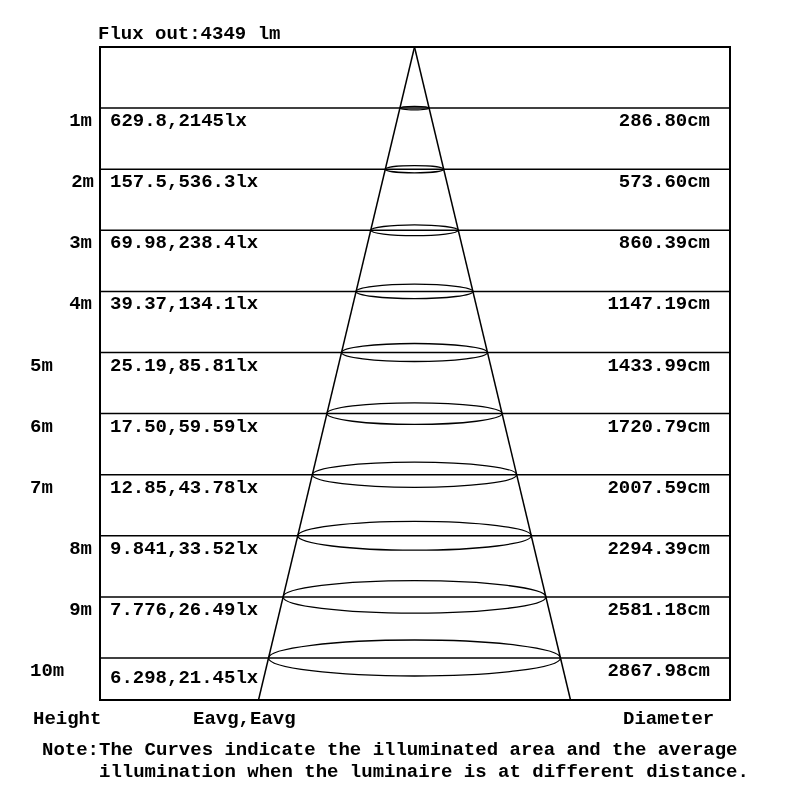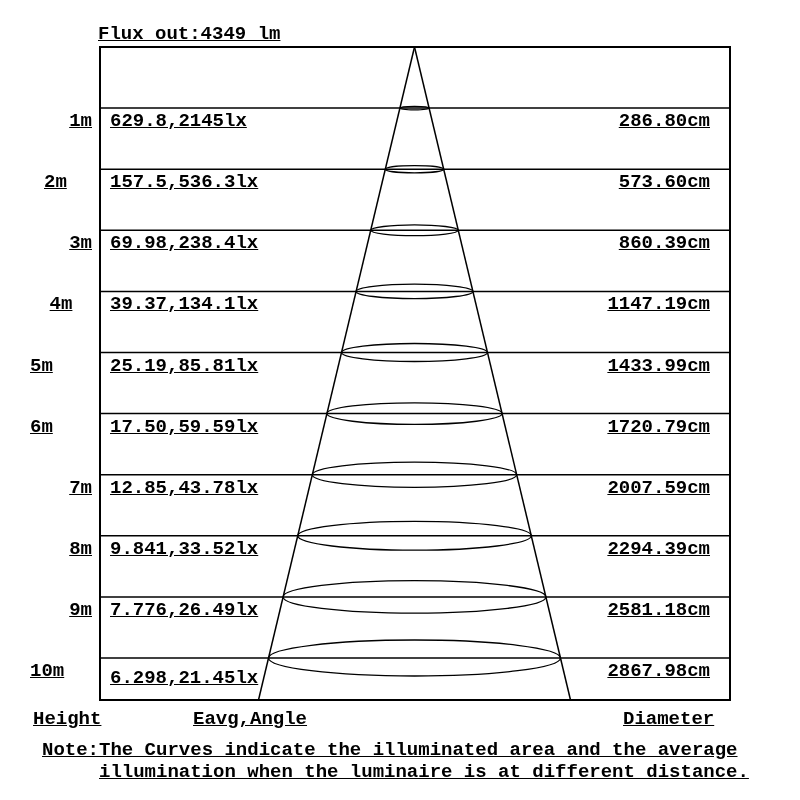--- a/index.html
+++ b/index.html
@@ -11,21 +11,20 @@
     font-weight:bold;
     color:#000000;
     overflow:hidden;
   }
   .txt{
     position:absolute;
     font:bold 19px "Liberation Mono","DejaVu Sans Mono",monospace;
     color:#000000;
     white-space:pre;
     line-height:20px;
-    text-decoration:underline;
   }
   #diagram-svg{position:absolute;left:0;top:0;}
 </style>
 </head>
 <body>
 
 <div id="canvas">
 
   <div class="txt" style="left:98px;top:24px;">Flux out:4349 lm</div>
 
@@ -52,48 +51,48 @@
       <ellipse cx="414.5" cy="474.7" rx="102.17753" ry="12.6" fill="none" stroke="#000000" stroke-width="1.3"></ellipse>
       <ellipse cx="414.5" cy="535.8" rx="116.77431999999999" ry="14.4" fill="none" stroke="#000000" stroke-width="1.3"></ellipse>
       <ellipse cx="414.5" cy="596.9" rx="131.37111" ry="16.2" fill="none" stroke="#000000" stroke-width="1.3"></ellipse>
       <ellipse cx="414.5" cy="658" rx="145.96790000000001" ry="18" fill="none" stroke="#000000" stroke-width="1.3"></ellipse>
     </svg>
 
   <div id="rows-layer">
       <div class="txt" style="left: 30px; width: 62px; top: 111.1px; text-align: right;">1m</div>
       <div class="txt" style="left: 110px; top: 111.1px;">629.8,2145lx</div>
       <div class="txt" style="right: 90px; top: 111.1px; text-align: right;">286.80cm</div>
-      <div class="txt" style="left: 44px; width: 62px; top: 172.2px; text-align: left;">2m</div>
+      <div class="txt" style="left: 32px; width: 62px; top: 172.2px; text-align: right;">2m</div>
       <div class="txt" style="left: 110px; top: 172.2px;">157.5,536.3lx</div>
       <div class="txt" style="right: 90px; top: 172.2px; text-align: right; margin-left: 14px;">573.60cm</div>
       <div class="txt" style="left: 30px; width: 62px; top: 233.3px; text-align: right;">3m</div>
       <div class="txt" style="left: 110px; top: 233.3px;">69.98,238.4lx</div>
       <div class="txt" style="right: 90px; top: 233.3px; text-align: right;">860.39cm</div>
-      <div class="txt" style="left: 30px; width: 62px; top: 294.4px; text-align: center;">4m</div>
+      <div class="txt" style="left: 30px; width: 62px; top: 294.4px; text-align: right;">4m</div>
       <div class="txt" style="left: 110px; top: 294.4px;">39.37,134.1lx</div>
       <div class="txt" style="right: 90px; top: 294.4px; text-align: right;">1147.19cm</div>
       <div class="txt" style="left: 30px; width: 62px; top: 355.5px; text-align: left;">5m</div>
       <div class="txt" style="left: 110px; top: 355.5px;">25.19,85.81lx</div>
       <div class="txt" style="right: 90px; top: 355.5px; text-align: right;">1433.99cm</div>
       <div class="txt" style="left: 30px; width: 62px; top: 416.6px; text-align: left;">6m</div>
       <div class="txt" style="left: 110px; top: 416.6px;">17.50,59.59lx</div>
       <div class="txt" style="right: 90px; top: 416.6px; text-align: right;">1720.79cm</div>
-      <div class="txt" style="left: 30px; width: 62px; top: 477.7px; text-align: right;">7m</div>
+      <div class="txt" style="left: 30px; width: 62px; top: 477.7px; text-align: left;">7m</div>
       <div class="txt" style="left: 110px; top: 477.7px;">12.85,43.78lx</div>
       <div class="txt" style="right: 90px; top: 477.7px; text-align: right;">2007.59cm</div>
       <div class="txt" style="left: 30px; width: 62px; top: 538.8px; text-align: right;">8m</div>
       <div class="txt" style="left: 110px; top: 538.8px;">9.841,33.52lx</div>
       <div class="txt" style="right: 90px; top: 538.8px; text-align: right;">2294.39cm</div>
       <div class="txt" style="left: 30px; width: 62px; top: 599.9px; text-align: right;">9m</div>
       <div class="txt" style="left: 110px; top: 599.9px;">7.776,26.49lx</div>
       <div class="txt" style="right: 90px; top: 599.9px; text-align: right;">2581.18cm</div>
       <div class="txt" style="left: 30px; width: 62px; top: 661px; text-align: left;">10m</div>
       <div class="txt" style="left: 110px; top: 661px; margin-top: 7px;">6.298,21.45lx</div>
       <div class="txt" style="right: 90px; top: 661px; text-align: right;">2867.98cm</div>
     </div>
 
   <div class="txt" style="left:20px;top:709px;margin-left:13px;">Height</div>
-  <div class="txt" style="left:193px;top:709px;">Eavg,Angle</div>
+  <div class="txt" style="left:193px;top:709px;">Eavg,Eavg</div>
   <div class="txt" style="left:623px;top:709px;">Diameter</div>
 
   <div class="txt" style="left:99px;top:762px;">illumination when the luminaire is at different distance.</div>
   <div class="txt" style="left:42px;top:740px;">Note:The Curves indicate the illuminated area and the average</div>
 </div>
 
 </body></html>

